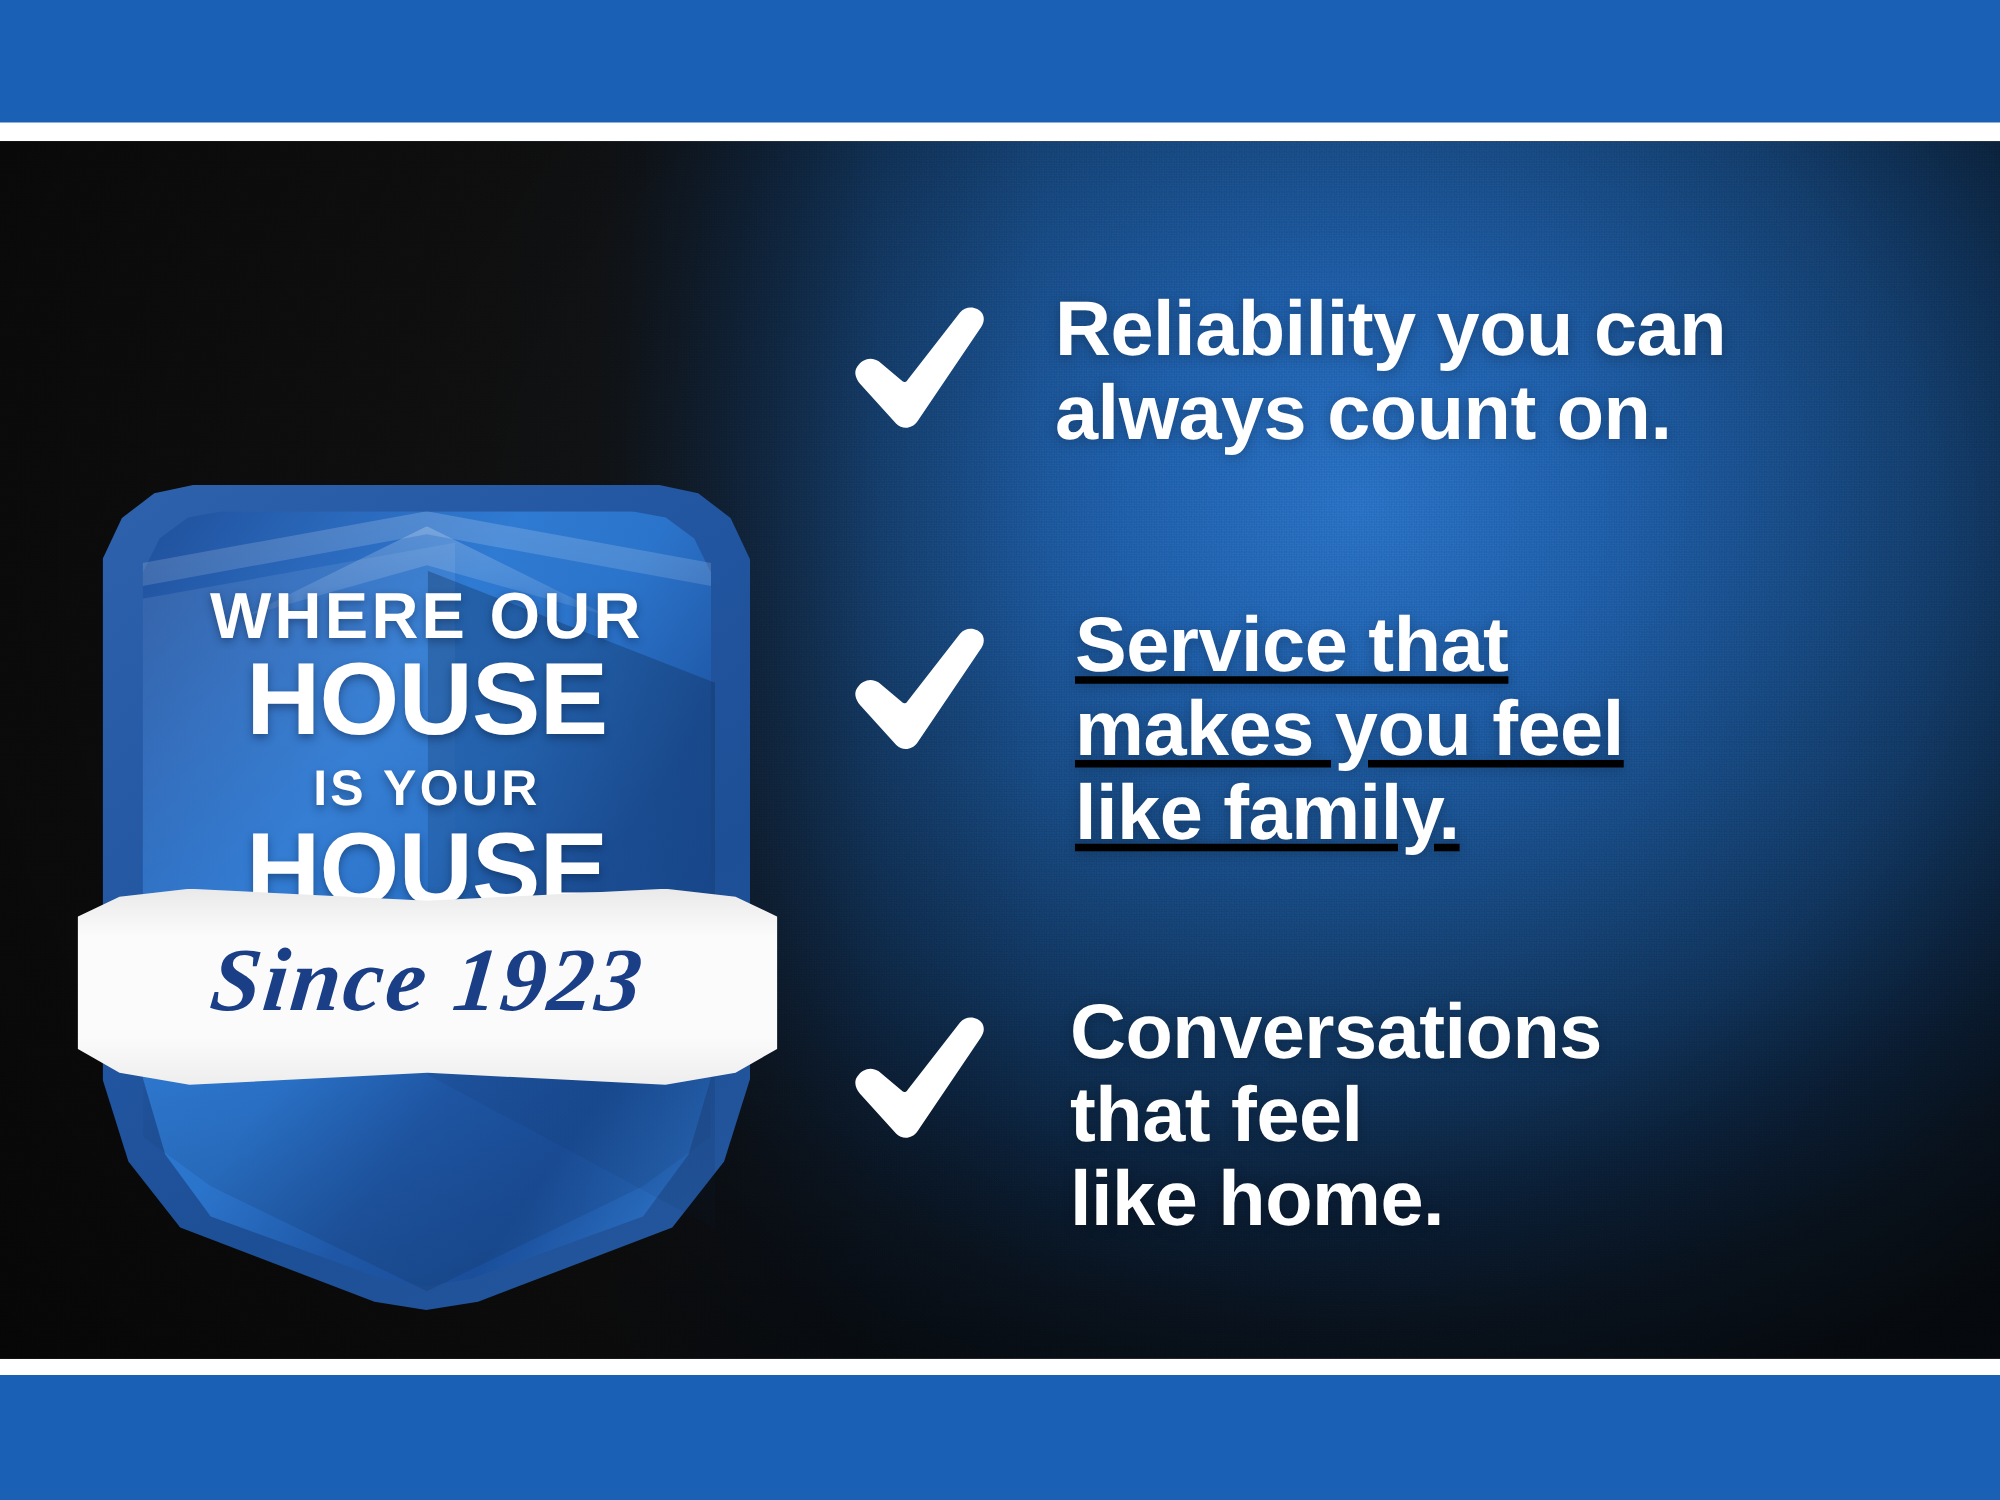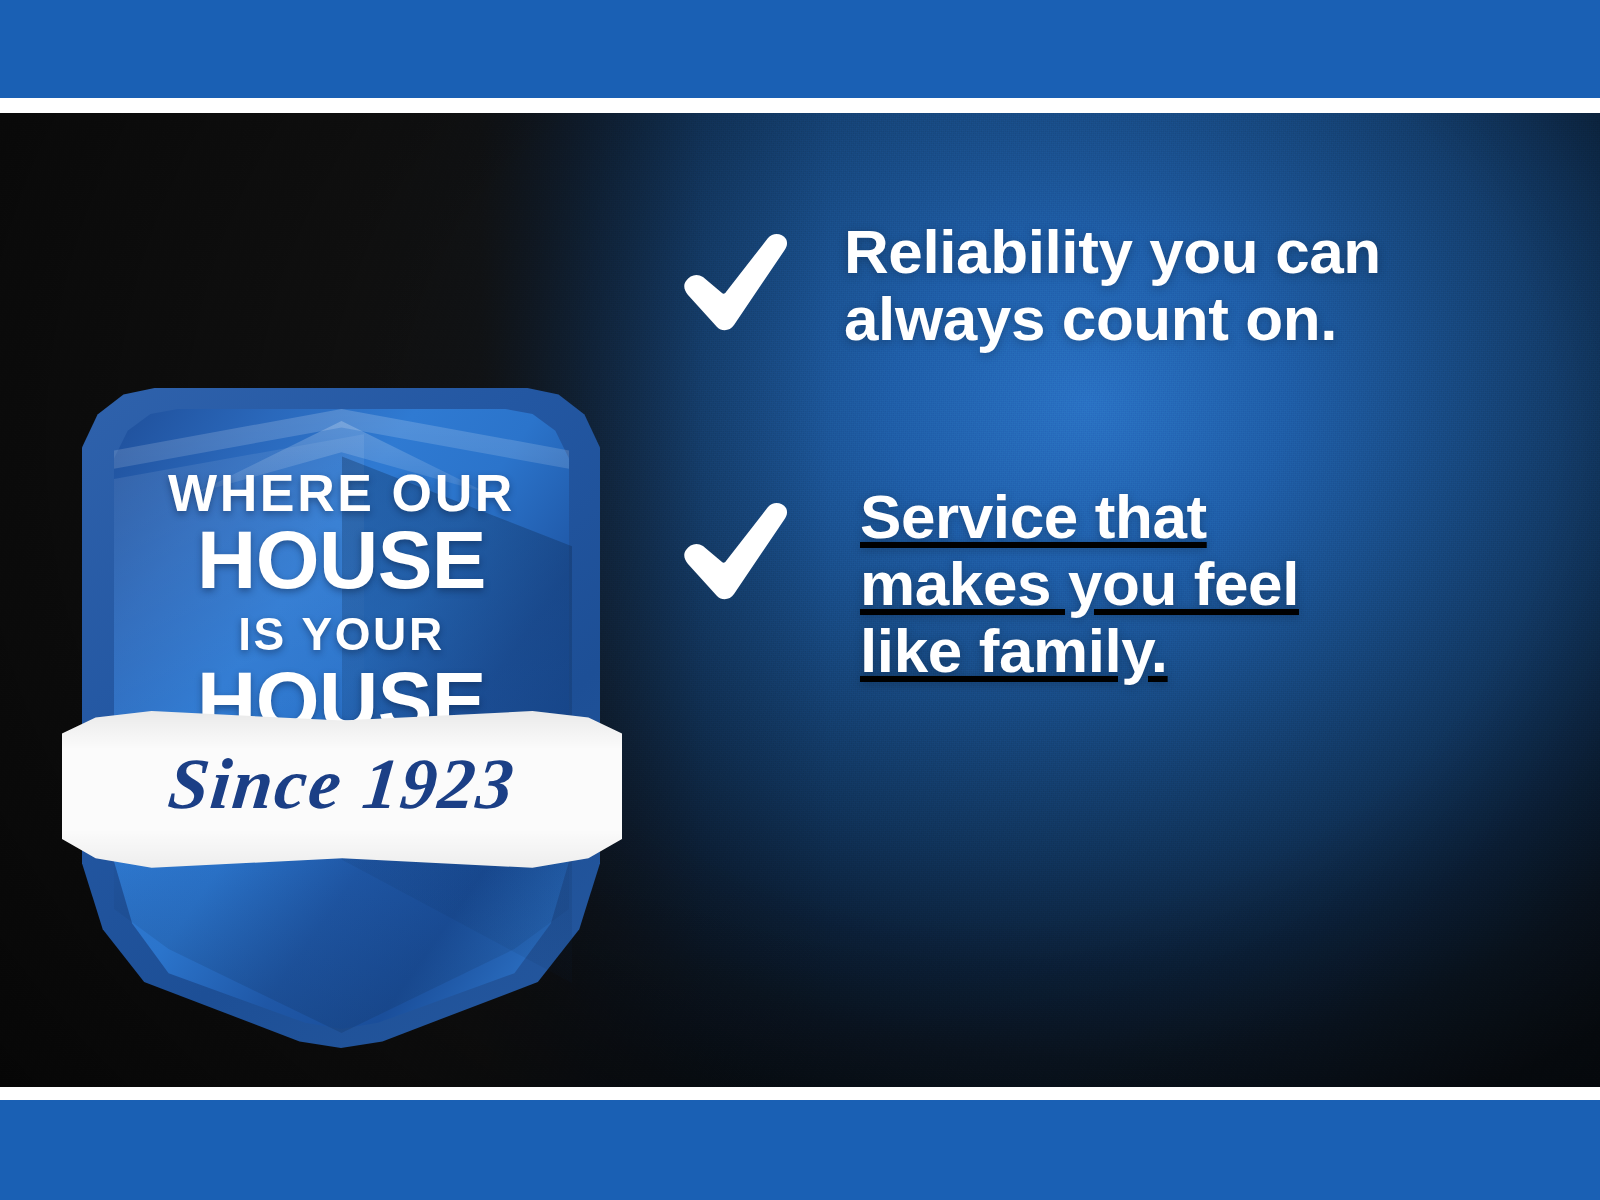--- a/index.html
+++ b/index.html
@@ -202,21 +202,21 @@
     font-weight: bold;
     line-height: 0.93;
     text-shadow: 0 3px 7px rgba(6,25,55,0.42);
   }
   .bt-small {
     font-size: 52px;
     letter-spacing: 2.6px;
     display: block;
   }
   .bt-small-2 {
-    font-size: 46px;
+    font-size: 40px;
     letter-spacing: 2.6px;
     display: block;
     margin-top: 14px;
   }
   .bt-big {
     font-size: 82px;
     letter-spacing: -0.5px;
     display: block;
     margin-top: 5px;
   }
@@ -286,21 +286,21 @@
     left: 660px;
     top: 0;
     width: 900px;
     height: 974px;
   }
   .check-row {
     position: absolute;
     display: flex;
     align-items: flex-start;
   }
-  .row-1 { left: 10px;  top: 100px; justify-content: flex-end; }
+  .row-1 { left: 10px;  top: 112px; justify-content: flex-end; }
   .row-2 { left: 10px;  top: 369px; text-decoration: underline; }
   .row-3 { left: 10px;  top: 680px; }
 
   .check-icon {
     flex: 0 0 auto;
     width: 130px;
     height: 130px;
     margin-top: 4px;
   }
   .check-icon svg { display: block; width: 130px; height: 130px; }
@@ -370,19 +370,29 @@
         <span class="check-icon">
           <svg viewBox="0 0 130 130" xmlns="http://www.w3.org/2000/svg" aria-hidden="true">
             <path d="M16 64 C20 58 27 56 33 60 L52 76 C53 77 55 77 56 75 L98 21 C103 15 112 16 116 22 C118 26 117 30 114 34 L64 108 C60 114 52 115 47 110 L18 78 C14 73 13 68 16 64 Z" fill="#ffffff"></path>
           </svg>
         </span>
         <div class="check-text ct-2">Service that
 makes you feel
 like family.</div>
       </div>
 
+      <div class="check-row row-3">
+        <span class="check-icon">
+          <svg viewBox="0 0 130 130" xmlns="http://www.w3.org/2000/svg" aria-hidden="true">
+            <path d="M16 64 C20 58 27 56 33 60 L52 76 C53 77 55 77 56 75 L98 21 C103 15 112 16 116 22 C118 26 117 30 114 34 L64 108 C60 114 52 115 47 110 L18 78 C14 73 13 68 16 64 Z" fill="#ffffff"></path>
+          </svg>
+        </span>
+        <div class="check-text ct-3">Conversations
+that feel
+like home.</div>
+      </div>
 
     </div>
   </div>
 
   <div class="bar bar-bottom"></div>
 
 </div>
 
 </body></html>

